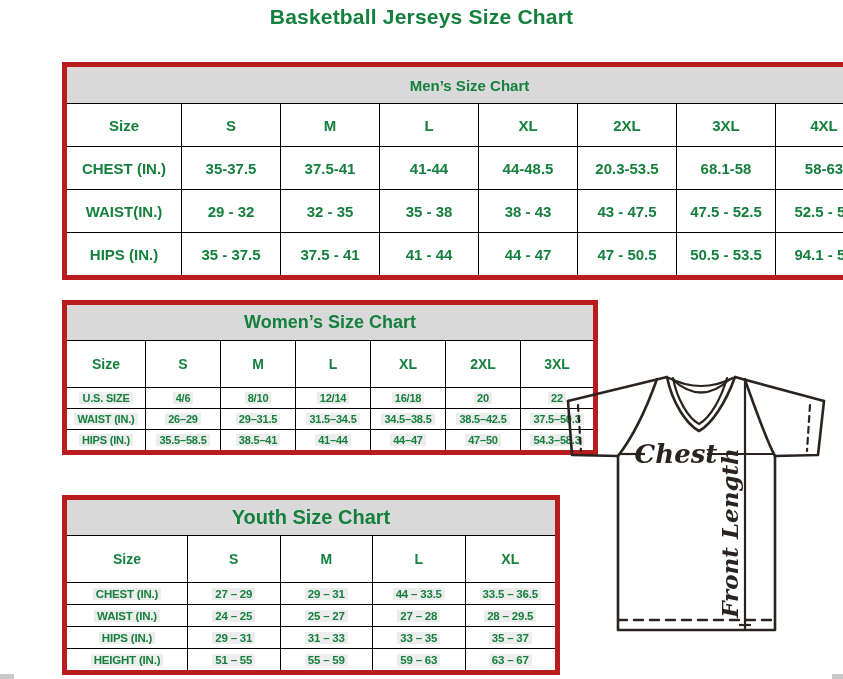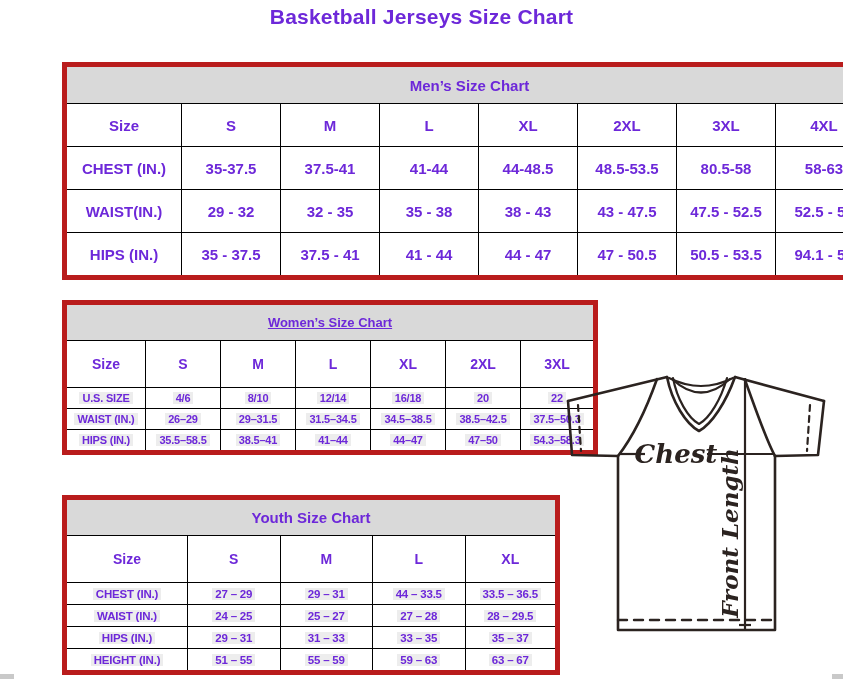--- a/index.html
+++ b/index.html
@@ -3,21 +3,21 @@
 <meta charset="utf-8">
 <style>
   html,body{margin:0;padding:0;background:#fff;}
   .page{
     position:relative;
     width:843px;
     height:679px;
     background:#ffffff;
     font-family:"Liberation Sans",sans-serif;
     overflow:hidden;
-    color:#6d28d9;
+    color:#15803d;
   }
   .page-title{
     position:absolute;
     top:5px;
     left:0;
     width:100%;
     text-align:center;
     font-size:21px;
     font-weight:bold;
     letter-spacing:0.2px;
@@ -42,25 +42,25 @@
     padding:0;
     overflow:hidden;
     white-space:nowrap;
   }
   .title-row th{background:#d9d9d9;}
 
   #mens .title-row th{height:36px;font-size:15px;}
   #mens .cols-row th{height:42px;font-size:15px;}
   #mens tbody th,#mens tbody td{height:42px;font-size:15px;}
 
-  #womens .title-row th{height:35px;font-size:13px;text-decoration:underline;}
+  #womens .title-row th{height:35px;font-size:18px;}
   #womens .cols-row th{height:46px;font-size:14px;}
   #womens tbody th,#womens tbody td{height:20px;font-size:11px;letter-spacing:-0.2px;}
 
-  #youth .title-row th{height:35px;font-size:15px;}
+  #youth .title-row th{height:35px;font-size:20px;}
   #youth .cols-row th{height:46px;font-size:14px;}
   #youth tbody th,#youth tbody td{height:21px;font-size:11.5px;letter-spacing:-0.2px;}
 
   
   #womens tbody .cell-text,
   #youth tbody .cell-text{
     background:#ededed;
     padding:0 3px;
   }
 
@@ -120,22 +120,22 @@
             <th>4XL</th>
           </tr>
         </thead>
         <tbody>
           <tr>
             <th class="row-label"><span class="cell-text">CHEST (IN.)</span></th>
             <td><span class="cell-text">35-37.5</span></td>
             <td><span class="cell-text">37.5-41</span></td>
             <td><span class="cell-text">41-44</span></td>
             <td><span class="cell-text">44-48.5</span></td>
-            <td><span class="cell-text">48.5-53.5</span></td>
-            <td><span class="cell-text">80.5-58</span></td>
+            <td><span class="cell-text">20.3-53.5</span></td>
+            <td><span class="cell-text">68.1-58</span></td>
             <td><span class="cell-text">58-63</span></td>
           </tr>
           <tr>
             <th class="row-label"><span class="cell-text">WAIST(IN.)</span></th>
             <td><span class="cell-text">29 - 32</span></td>
             <td><span class="cell-text">32 - 35</span></td>
             <td><span class="cell-text">35 - 38</span></td>
             <td><span class="cell-text">38 - 43</span></td>
             <td><span class="cell-text">43 - 47.5</span></td>
             <td><span class="cell-text">47.5 - 52.5</span></td>

